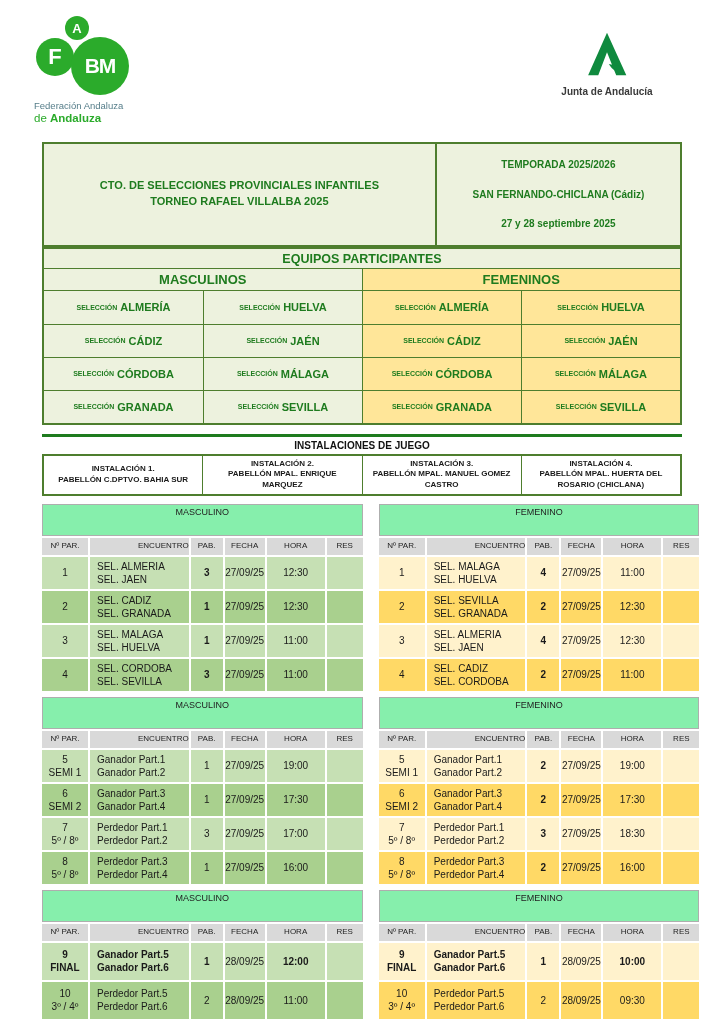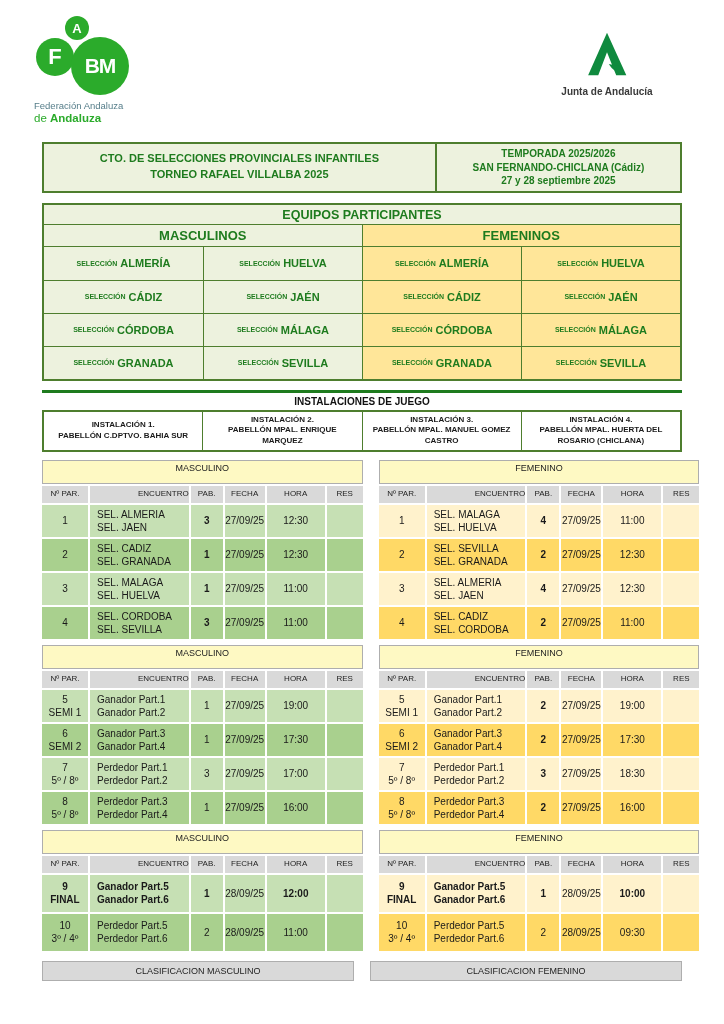--- a/index.html
+++ b/index.html
@@ -19,26 +19,26 @@
   .fabm-text2 { position:absolute; left:2px; top:96px; font-size:11.5px; color:#2bab2b; }
   .fabm-text2 b { font-weight:bold; }
   .junta-logo { width:150px; display:flex; flex-direction:column; align-items:center; margin-top:12px; }
   .junta-a { width:46px; height:52px; }
   .junta-label { font-size:10px; font-weight:bold; color:#3a3a3a; margin-top:6px; }
 
   
   .title-row { display:flex; margin-top:12px; border:2px solid #4e7e2e; background:#edf2de; }
   .title-left  { flex:1.56; border-right:2px solid #4e7e2e; display:flex; flex-direction:column;
     align-items:center; justify-content:center; padding:6px 12px; }
-  .title-right { flex:1; display:flex; flex-direction:column; align-items:center; justify-content:center; padding:3px 4px; }
+  .title-right { flex:1; display:flex; flex-direction:column; align-items:center; justify-content:center; padding:14px 4px;gap:16px; }
   .title-left div  { font-size:11px;  font-weight:bold; color:#1e7b1e; line-height:1.45; text-align:center; }
   .title-right div { font-size:10px;  font-weight:bold; color:#1e7b1e; line-height:1.35; text-align:center; }
 
   
-  .eq-table { margin-top:10px; border:2px solid #4e7e2e; }
+  .eq-table { border:2px solid #4e7e2e; }
   .eq-title { height:20px; line-height:20px; text-align:center; background:#edf2de; color:#1e7b1e;
     font-weight:bold; font-size:12.5px; border-bottom:1px solid #4e7e2e; }
   .eq-heads { display:flex; }
   .eq-head { flex:1; height:22px; line-height:22px; text-align:center; font-weight:bold;
     font-size:13px; color:#1e7b1e; border-bottom:1px solid #4e7e2e; }
   .eq-head.green { background:#edf2de; }
   .eq-head.gold  { background:#ffe699; border-left:1px solid #4e7e2e; }
   .eq-grid { display:grid; grid-template-columns:1fr 1fr 1fr 1fr; }
   .eq-cell { height:33px; display:flex; align-items:center; justify-content:center; gap:3px;
     border-top:1px solid #4e7e2e; }
@@ -54,22 +54,22 @@
   .inst-title { text-align:center; font-weight:bold; font-size:10px; color:#111; margin-top:3px; }
   .inst-table { display:flex; border:2px solid #4e7e2e; margin-top:3px; background:#fff; }
   .inst-cell { flex:1; min-height:36px; display:flex; flex-direction:column; align-items:center;
     justify-content:center; font-size:8px; font-weight:bold; text-align:center; padding:3px 8px; line-height:1.35; }
   .inst-cell + .inst-cell { border-left:1px solid #4e7e2e; }
 
   
   .sched-pair { display:flex; gap:16px; margin-top:8px; }
   .sched-pair.tight { margin-top:6px; }
   .sched-table { flex:1; }
-  .sched-title { background:#fef9c3; border:1px solid #aeaeae; text-align:center; font-size:9px;
-    height:24px; line-height:14px; color:#222; }
+  .sched-title { background:#86efac; border:1px solid #aeaeae; text-align:center; font-size:9px;
+    height:32px; line-height:14px; color:#222; }
   .srow { display:flex; gap:2px; margin-top:2px; }
   .sc { display:flex; flex-direction:column; align-items:center; justify-content:center;
     min-height:32px; font-size:10px; text-align:center; line-height:1.3; }
   .srow.tall .sc { min-height:37px; }
   .shead .sc { min-height:17px; background:#d9d9d9; font-size:8px; color:#222; }
   .col0 { width:46px; } .col1 { flex:1;padding-left:48px; } .col2 { width:32px; }
   .col3 { width:40px; } .col4 { width:58px; } .col5 { width:36px; }
   .enc { align-items:flex-start; padding-left:7px; text-align:left; }
   .theme-green .light { background:#c6e0b4; } .theme-green .dark { background:#a9d08e; }
   .theme-gold  .light { background:#fff2cc; } .theme-gold  .dark { background:#ffd966; }

